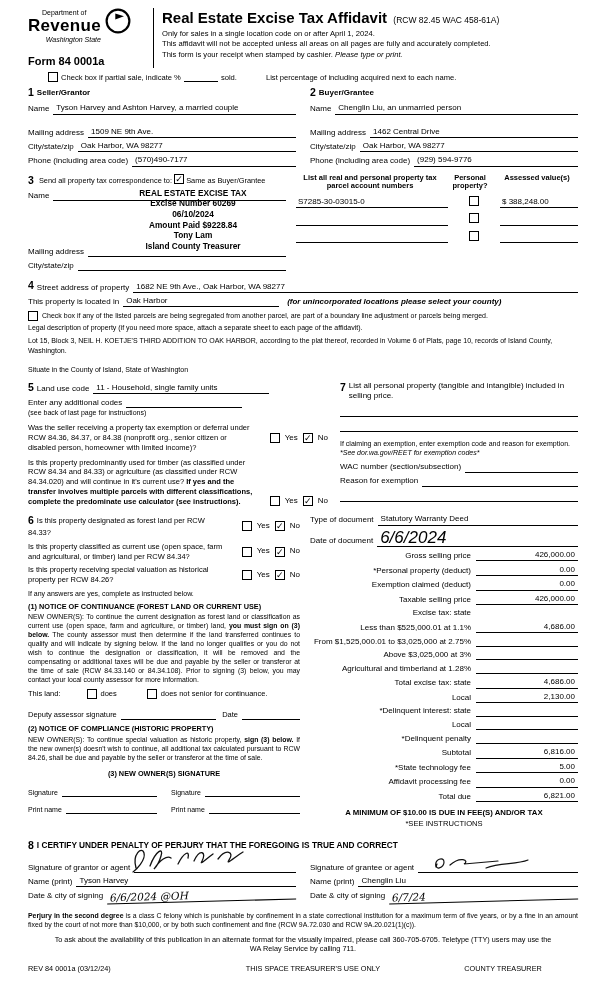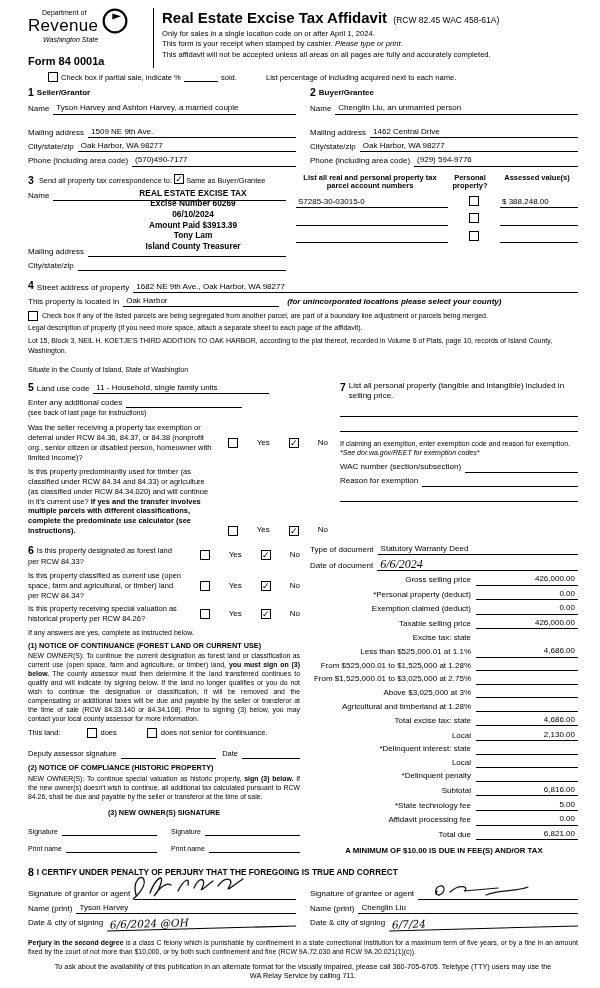--- a/index.html
+++ b/index.html
@@ -9,29 +9,29 @@
   .b{font-weight:bold;} .i{font-style:italic;} .bi{font-weight:bold;font-style:italic;}
   .small{font-size:7px;}
   .secnum{font-weight:bold;font-size:10.5px;margin-right:3px;vertical-align:-1px;}
   .sec-title{font-weight:bold;}
   .field{display:flex;align-items:flex-end;margin-top:3px;}
   .lbl{white-space:nowrap;margin-right:4px;}
   .val{flex:1;border-bottom:1px solid #000;padding:0 3px;min-height:10px;}
   .val.w{flex:none;}
   .cb{display:inline-block;width:8px;height:8px;border:1px solid #000;font-size:9px;
       line-height:8px;text-align:center;vertical-align:-1px;flex:none;overflow:hidden;}
-  .yn{white-space:nowrap;display:inline-flex;align-items:center;gap:19px;margin-left:16px;flex:none;}
+  .yn{white-space:nowrap;display:inline-flex;align-items:center;gap:5px;margin-left:16px;flex:none;}
   .cols{display:flex;gap:14px;}
   .col{flex:1;min-width:0;}
   
   .header{display:flex;margin-bottom:4px;}
   .logo-col{width:125px;flex:none;}
   .logo-row{display:flex;align-items:flex-start;gap:4px;}
   .dept{font-size:7px;margin-left:14px;}
-  .revenue{font-size:17px;font-weight:normal;letter-spacing:.3px;line-height:1;}
+  .revenue{font-size:17px;font-weight:bold;letter-spacing:.3px;line-height:1;}
   .wastate{font-size:7px;font-style:italic;text-align:right;margin-top:1px;}
   .form-number{font-weight:bold;font-size:11px;margin-top:10px;}
   .title-col{border-left:1px solid #000;padding-left:8px;flex:1;}
   .main-title{font-weight:bold;font-size:15px;}
   .rcw{font-size:8.5px;margin-left:4px;}
   .note{font-size:7.6px;margin-top:1px;}
   
   .partial-row{display:flex;align-items:flex-end;gap:3px;font-size:7.6px;margin:2px 0 4px 0;padding-left:20px;}
   .miniline{width:34px;border-bottom:1px solid #000;min-height:9px;}
   .partial-right{margin-left:26px;}
@@ -71,21 +71,21 @@
   .tax-lbl{flex:1;text-align:right;padding-right:5px;white-space:nowrap;overflow:hidden;}
   .tax-val{width:96px;border-bottom:1px solid #000;text-align:right;padding:0 3px;min-height:9px;flex:none;}
   .tax-line.nounder .tax-val{border-bottom:none;}
   .min-note{font-weight:bold;text-align:center;font-size:7.8px;margin-top:6px;}
   .see-note{text-align:center;font-size:7.6px;margin-top:1px;}
   
   .sec8{margin-top:10px;}
   .sigline{position:relative;}
   .sigline svg{position:absolute;left:14px;bottom:-3px;}
   .hand{font-family:"DejaVu Serif",serif;font-style:italic;font-size:10.5px;line-height:1;transform:rotate(-1.5deg);}
-  .hand-big{font-family:Liberation Serif, serif;font-style:italic;font-size:12px;line-height:1;}
+  .hand-big{font-family:Liberation Sans, sans-serif;font-style:italic;font-size:17px;line-height:1;}
   
   .perjury{font-size:6.9px;text-align:justify;margin-top:10px;}
   .altfmt{font-size:7.3px;text-align:center;margin-top:5px;padding:0 20px;}
   .footer{display:flex;margin-top:10px;font-size:7.3px;align-items:flex-start;}
   .footer .f1{width:170px;} .footer .f2{flex:1;text-align:center;} .footer .f3{width:150px;text-align:center;}
 </style>
 </head>
 <body>
 
 <div class="page">
@@ -104,25 +104,25 @@
         </svg>
       </div>
       <div class="form-number">Form 84 0001a</div>
     </div>
     <div class="title-col">
       <div>
         <span class="main-title">Real Estate Excise Tax Affidavit</span>
         <span class="rcw">(RCW 82.45 WAC 458-61A)</span>
       </div>
       <div class="note">Only for sales in a single location code on or after April 1, 2024.</div>
+      <div class="note">This affidavit will not be accepted unless all areas on all pages are fully and accurately completed.</div>
       <div class="note">
         <span>This form is your receipt when stamped by cashier.</span>
         <span class="i">Please type or print.</span>
       </div>
-      <div class="note">This affidavit will not be accepted unless all areas on all pages are fully and accurately completed.</div>
     </div>
   </div>
 
   <div class="partial-row">
     <span class="cb"></span>
     <span>Check box if partial sale, indicate %</span>
     <span class="miniline"></span>
     <span>sold.</span>
     <span class="partial-right">List percentage of including acquired next to each name.</span>
   </div>
@@ -179,21 +179,21 @@
         <span>Same as Buyer/Grantee</span>
       </div>
       <div class="field">
           <span class="lbl">Name</span>
           <span class="val"></span>
         </div>
       <div class="stamp">
         <div>REAL ESTATE EXCISE TAX</div>
         <div>Excise Number 60269</div>
         <div>06/10/2024</div>
-        <div>Amount Paid $3913.39</div>
+        <div>Amount Paid $9228.84</div>
         <div>Tony Lam</div>
         <div>Island County Treasurer</div>
       </div>
       <div class="stamp-spacer"></div>
       <div class="field">
           <span class="lbl">Mailing address</span>
           <span class="val"></span>
         </div>
       <div class="field">
           <span class="lbl">City/state/zip</span>
@@ -409,24 +409,20 @@
         </div>
       <div class="tax-line nounder">
           <span class="tax-lbl">Excise tax: state</span>
           <span class="tax-val"></span>
         </div>
       <div class="tax-line">
           <span class="tax-lbl">Less than $525,000.01 at 1.1%</span>
           <span class="tax-val">4,686.00</span>
         </div>
       <div class="tax-line">
-          <span class="tax-lbl">From $525,000.01 to $1,525,000 at 1.28%</span>
-          <span class="tax-val"></span>
-        </div>
-      <div class="tax-line">
           <span class="tax-lbl">From $1,525,000.01 to $3,025,000 at 2.75%</span>
           <span class="tax-val"></span>
         </div>
       <div class="tax-line">
           <span class="tax-lbl">Above $3,025,000 at 3%</span>
           <span class="tax-val"></span>
         </div>
       <div class="tax-line">
           <span class="tax-lbl">Agricultural and timberland at 1.28%</span>
           <span class="tax-val"></span>
@@ -462,20 +458,21 @@
       <div class="tax-line">
           <span class="tax-lbl">Affidavit processing fee</span>
           <span class="tax-val">0.00</span>
         </div>
       <div class="tax-line">
           <span class="tax-lbl">Total due</span>
           <span class="tax-val">6,821.00</span>
         </div>
 
       <div class="min-note">A MINIMUM OF $10.00 IS DUE IN FEE(S) AND/OR TAX</div>
+      <div class="see-note">*SEE INSTRUCTIONS</div>
     </div>
   </div>
 
   <div class="sec8">
     <div><span class="secnum">8</span><span class="b" style="font-size:8.3px;">I CERTIFY UNDER PENALTY OF PERJURY THAT THE FOREGOING IS TRUE AND CORRECT</span></div>
     <div class="cols" style="margin-top:6px;">
       <div class="col">
         <div class="field sigline">
           <span class="lbl">Signature of grantor or agent</span>
           <span class="val"></span>

